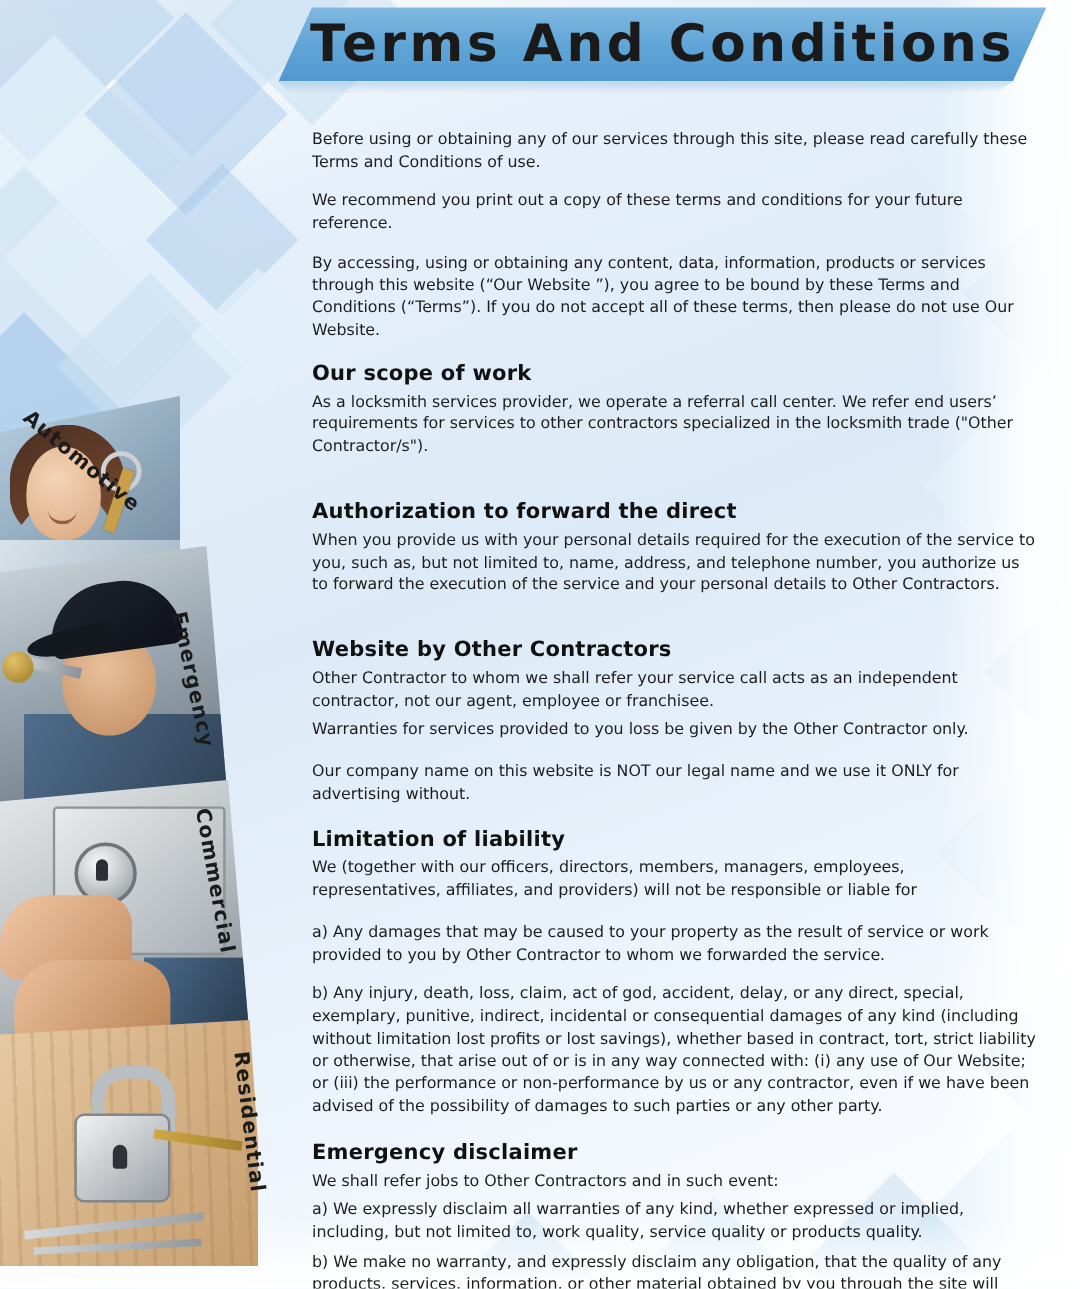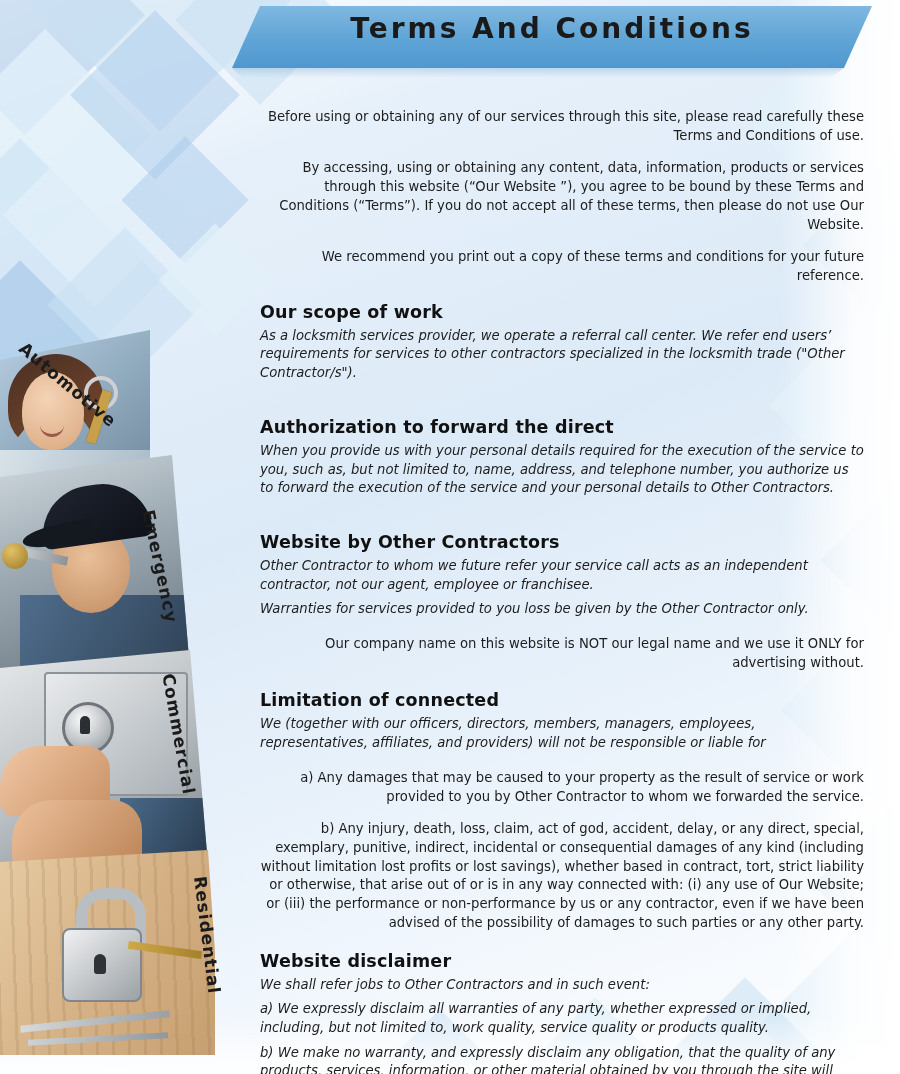--- a/index.html
+++ b/index.html
@@ -71,21 +71,21 @@
     clip-path: polygon(0 0, 612px 0, 598px 10px, 10px 10px);
   }
   .banner-title {
     position: absolute;
     left: 232px;
     top: 12px;
     width: 640px;
     text-align: center;
     font-family: "DejaVu Sans", sans-serif;
     font-weight: bold;
-    font-size: 28px;
+    font-size: 43px;
     letter-spacing: 3px;
     color: #1a1a1a;
   }
 
   
   .photos {
     position: absolute;
     left: 0;
     top: 330px;
     width: 250px;
@@ -270,31 +270,30 @@
     position: absolute;
     left: 260px;
     top: 108px;
     width: 604px;
     color: #1d1d1d;
     font-size: 13.2px;
     line-height: 1.42;
   }
   .para {
     margin: 0 0 14px 0;
-    text-align: right;
   }
   h2.sec {
     font-size: 17.5px;
     font-weight: bold;
     margin: 16px 0 2px 0;
     color: #111111;
     letter-spacing: 0.2px;
   }
   h2.sec.first { margin-top: 12px; }
-  .sec-body { margin: 0 0 6px 0; font-style: italic; }
+  .sec-body { margin: 0 0 6px 0; }
   .gap { height: 10px; }
 </style>
 </head>
 <body>
 
 <div class="page">
 
   <div class="bg-base"></div>
 
   <div class="diamond deep" style="left:-60px;  top:-70px;  width:170px; height:170px;"></div>
@@ -376,42 +375,42 @@
   </div>
 
   <div class="cat cat-automotive">Automotive</div>
   <div class="cat cat-emergency">Emergency</div>
   <div class="cat cat-commercial">Commercial</div>
   <div class="cat cat-residential">Residential</div>
 
   <div class="content">
 
     <p class="para">Before using or obtaining any of our services through this site, please read carefully these Terms and Conditions of use.</p>
+    <p class="para">We recommend you print out a copy of these terms and conditions for your future reference.</p>
     <p class="para">By accessing, using or obtaining any content, data, information, products or services through this website (“Our Website ”), you agree to be bound by these Terms and Conditions (“Terms”). If you do not accept all of these terms, then please do not use Our Website.</p>
-    <p class="para">We recommend you print out a copy of these terms and conditions for your future reference.</p>
 
     <h2 class="sec first">Our scope of work</h2>
     <p class="sec-body">As a locksmith services provider, we operate a referral call center. We refer end users’ requirements for services to other contractors specialized in the locksmith trade ("Other Contractor/s").</p>
     <div class="gap"></div>
 
     <h2 class="sec">Authorization to forward the direct</h2>
     <p class="sec-body">When you provide us with your personal details required for the execution of the service to you, such as, but not limited to, name, address, and telephone number, you authorize us to forward the execution of the service and your personal details to Other Contractors.</p>
     <div class="gap"></div>
 
     <h2 class="sec">Website by Other Contractors</h2>
-    <p class="sec-body">Other Contractor to whom we future refer your service call acts as an independent contractor, not our agent, employee or franchisee.</p>
+    <p class="sec-body">Other Contractor to whom we shall refer your service call acts as an independent contractor, not our agent, employee or franchisee.</p>
     <p class="sec-body">Warranties for services provided to you loss be given by the Other Contractor only.</p>
     <div class="gap"></div>
     <p class="para">Our company name on this website is NOT our legal name and we use it ONLY for advertising without.</p>
 
-    <h2 class="sec">Limitation of connected</h2>
+    <h2 class="sec">Limitation of liability</h2>
     <p class="sec-body">We (together with our officers, directors, members, managers, employees, representatives, affiliates, and providers) will not be responsible or liable for</p>
     <div class="gap"></div>
     <p class="para">a) Any damages that may be caused to your property as the result of service or work provided to you by Other Contractor to whom we forwarded the service.</p>
     <p class="para">b) Any injury, death, loss, claim, act of god, accident, delay, or any direct, special, exemplary, punitive, indirect, incidental or consequential damages of any kind (including without limitation lost profits or lost savings), whether based in contract, tort, strict liability or otherwise, that arise out of or is in any way connected with: (i) any use of Our Website; or (iii) the performance or non-performance by us or any contractor, even if we have been advised of the possibility of damages to such parties or any other party.</p>
 
-    <h2 class="sec">Website disclaimer</h2>
+    <h2 class="sec">Emergency disclaimer</h2>
     <p class="sec-body">We shall refer jobs to Other Contractors and in such event:</p>
-    <p class="sec-body">a) We expressly disclaim all warranties of any party, whether expressed or implied, including, but not limited to, work quality, service quality or products quality.</p>
+    <p class="sec-body">a) We expressly disclaim all warranties of any kind, whether expressed or implied, including, but not limited to, work quality, service quality or products quality.</p>
     <p class="sec-body">b) We make no warranty, and expressly disclaim any obligation, that the quality of any products, services, information, or other material obtained by you through the site will meet your expectations or requirements.</p>
 
   </div>
 </div>
 
 </body></html>

